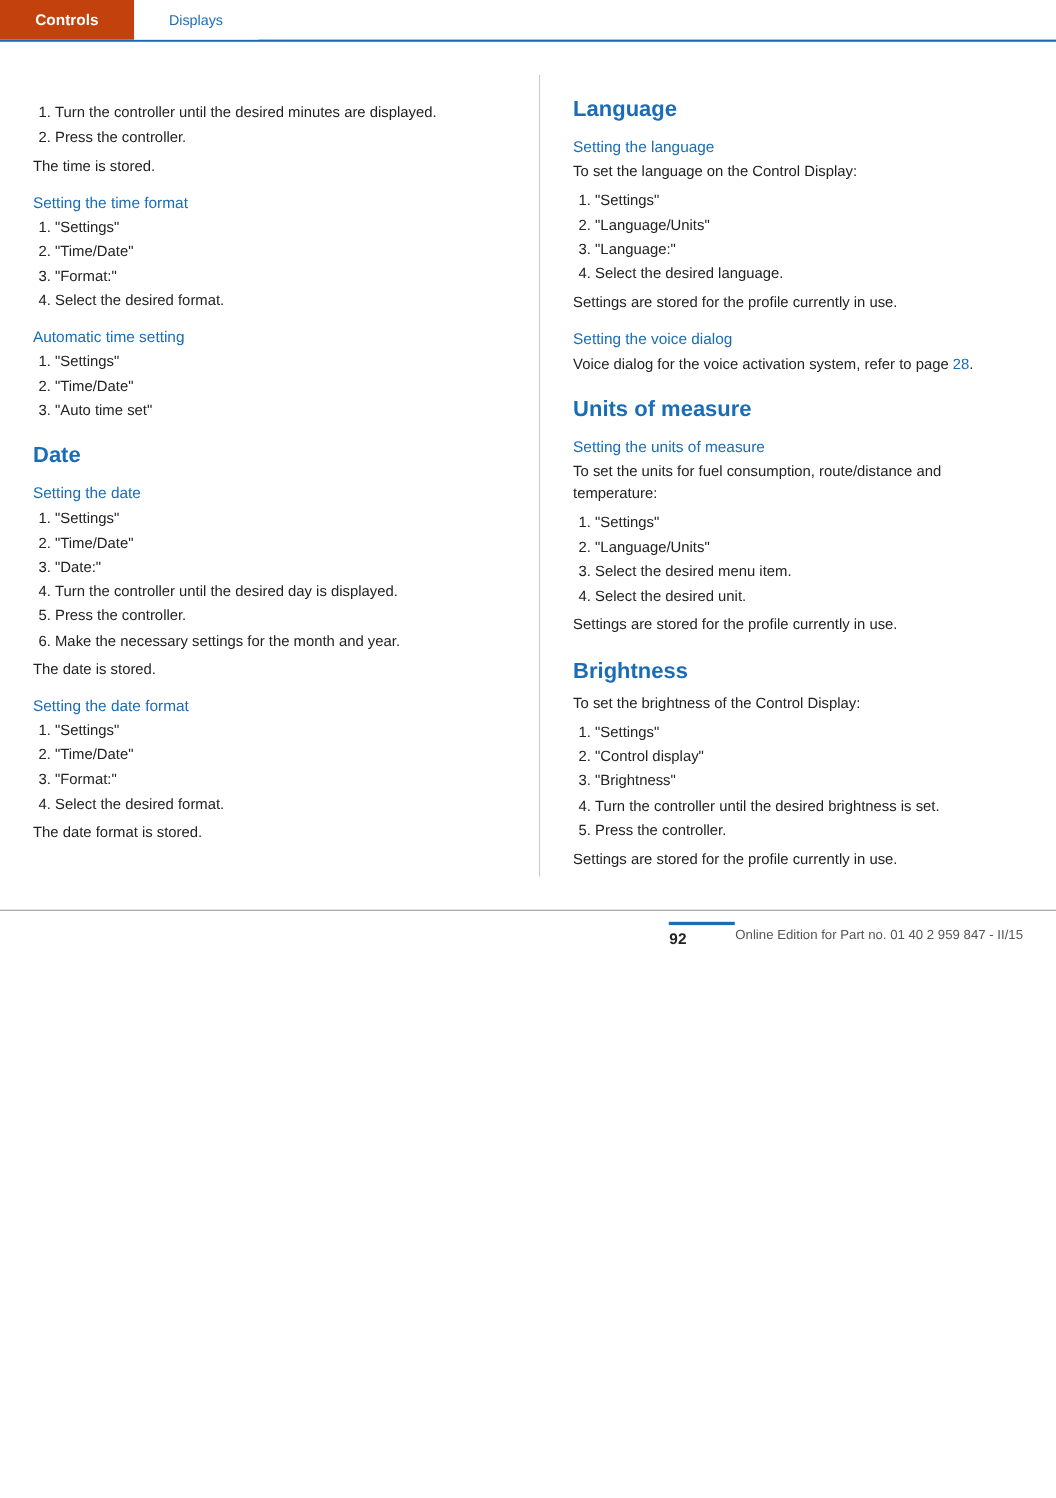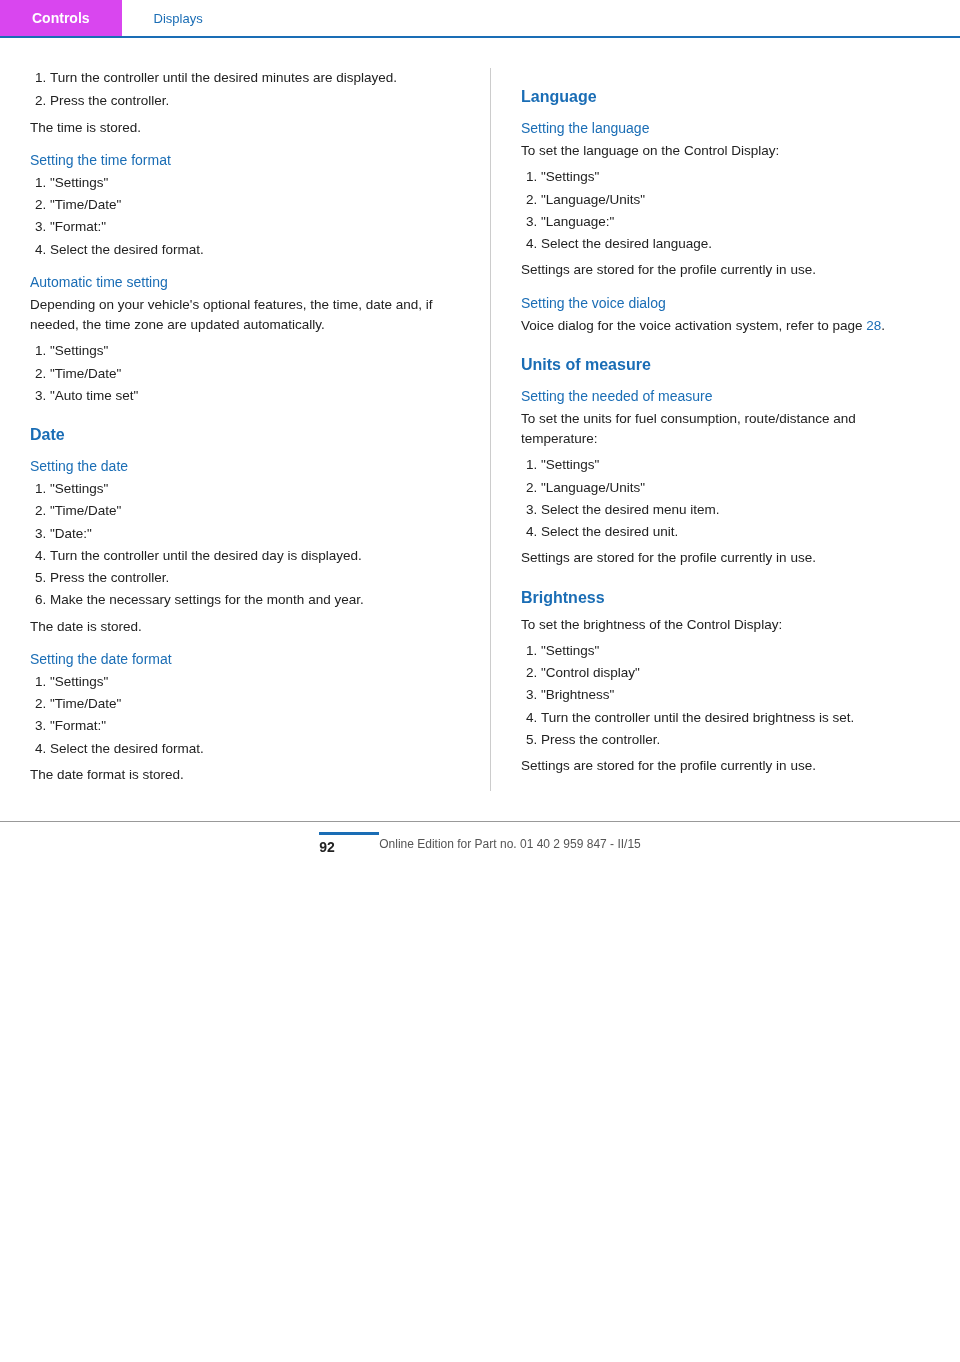--- a/index.html
+++ b/index.html
@@ -13,21 +13,21 @@
     }
 
     
     .header {
       display: flex;
       align-items: stretch;
       height: 38px;
       border-bottom: 2px solid #1a6db5;
     }
     .tab-controls {
-      background: #d946ef;
+      background: #c2410c;
       color: #fff;
       font-weight: bold;
       font-size: 14px;
       padding: 0 32px;
       display: flex;
       align-items: center;
     }
     .tab-displays {
       background: #fff;
       color: #1a6db5;
@@ -36,38 +36,39 @@
       display: flex;
       align-items: center;
       border-bottom: none;
     }
 
     
     .content {
       display: flex;
       padding: 30px 30px 20px 30px;
       gap: 30px;
+      align-items: center;
     }
 
     .col-left {
       flex: 1;
       max-width: 440px;
     }
 
     .col-right {
       flex: 1;
       max-width: 440px;
       border-left: 1px solid #ccc;
       padding-left: 30px;
     }
 
     .section-title-blue-bold {
       color: #1a6db5;
       font-weight: bold;
-      font-size: 16px;
+      font-size: 20px;
       margin-top: 20px;
       margin-bottom: 8px;
     }
 
     .subsection-title {
       color: #1a6db5;
       font-size: 14px;
       margin-top: 14px;
       margin-bottom: 5px;
     }
@@ -97,21 +98,21 @@
     }
 
     a.link-blue {
       color: #1a6db5;
       text-decoration: none;
     }
 
     
     .footer {
       display: flex;
-      justify-content: center;
+      justify-content: flex-end;
       align-items: center;
       padding: 10px 30px;
       border-top: 1px solid #999;
       margin-top: 10px;
       font-size: 12px;
       color: #555;
     }
 
     .footer-page {
       font-size: 14px;
@@ -146,21 +147,20 @@
 
     <div class="subsection-title">Setting the time format</div>
     <ol>
       <li>"Settings"</li>
       <li>"Time/Date"</li>
       <li>"Format:"</li>
       <li>Select the desired format.</li>
     </ol>
 
     <div class="subsection-title">Automatic time setting</div>
-    <p>Depending on your vehicle's optional features, the time, date and, if needed, the time zone are updated automatically.</p>
     <ol>
       <li>"Settings"</li>
       <li>"Time/Date"</li>
       <li>"Auto time set"</li>
     </ol>
 
     <div class="section-title-blue-bold">Date</div>
 
     <div class="subsection-title">Setting the date</div>
     <ol>
@@ -195,21 +195,21 @@
       <li>"Language/Units"</li>
       <li>"Language:"</li>
       <li>Select the desired language.</li>
     </ol>
     <p>Settings are stored for the profile currently in use.</p>
 
     <div class="subsection-title">Setting the voice dialog</div>
     <p>Voice dialog for the voice activation system, refer to page <a class="link-blue">28</a>.</p>
 
     <div class="section-title-blue-bold">Units of measure</div>
-    <div class="subsection-title">Setting the needed of measure</div>
+    <div class="subsection-title">Setting the units of measure</div>
     <p>To set the units for fuel consumption, route/distance and temperature:</p>
     <ol>
       <li>"Settings"</li>
       <li>"Language/Units"</li>
       <li>Select the desired menu item.</li>
       <li>Select the desired unit.</li>
     </ol>
     <p>Settings are stored for the profile currently in use.</p>
 
     <div class="section-title-blue-bold">Brightness</div>

